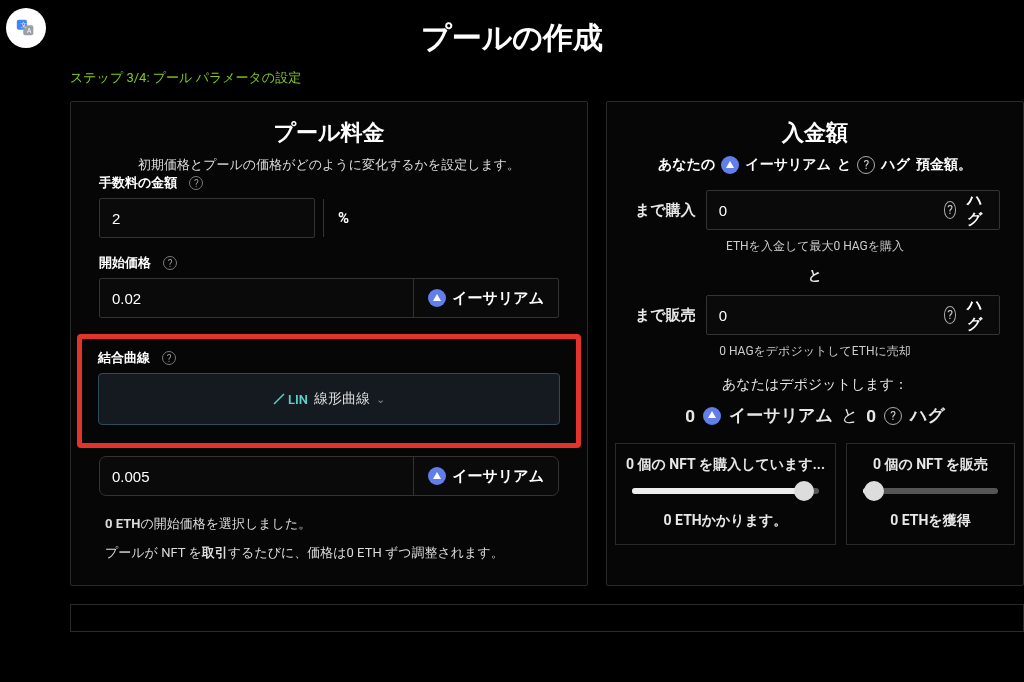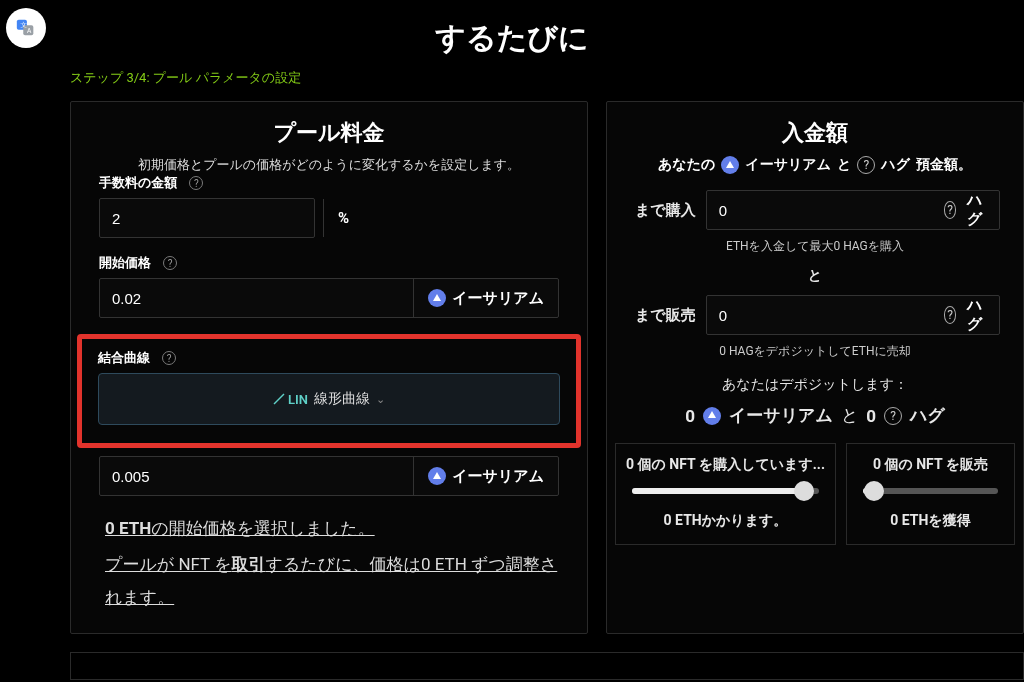--- a/index.html
+++ b/index.html
@@ -171,25 +171,24 @@
   .lin-badge {
     color: #5fd0c7;
     display: inline-flex;
     align-items: center;
     gap: 3px;
     font-weight: 600;
     font-size: 13px;
   }
   .chevron { font-size: 11px; color: #888; }
   .note {
-    font-size: 17px;
+    font-size: 13px;
     color: #ddd;
     margin: 4px 0 0 6px;
     line-height: 1.9;
-    text-decoration: underline;
   }
   .note b { font-weight: 700; }
 
   
   .deposit-line {
     font-size: 14px;
     color: #fff;
     font-weight: 700;
     display: flex;
     align-items: center;
@@ -291,21 +290,21 @@
 <div class="badge-icon">
   <svg viewBox="0 0 24 24">
       <rect x="2" y="3" width="11" height="11" rx="2" fill="#4285F4"></rect>
       <rect x="9" y="9" width="11" height="11" rx="2" fill="#9aa0a6"></rect>
       <text x="6" y="11" font-size="7" fill="#fff" font-family="Arial">文</text>
       <text x="13" y="17" font-size="7" fill="#fff" font-family="Arial">A</text>
     </svg>
 </div>
 
 <div class="page">
-  <div class="title">するたびに</div>
+  <div class="title">プールの作成</div>
   <div class="step">ステップ 3/4: プール パラメータの設定</div>
 
   <div class="columns">
 
     <div class="panel left">
       <div class="panel-title">プール料金</div>
       <div class="panel-sub">初期価格とプールの価格がどのように変化するかを設定します。</div>
 
       <div class="label-row">
         <span>手数料の金額</span>
@@ -338,21 +337,21 @@
             <svg width="12" height="12" viewBox="0 0 12 12">
                 <path d="M1 11 L11 1" stroke="#5fd0c7" stroke-width="1.5"></path>
               </svg>
             <span>LIN</span>
           </span>
           <span>線形曲線</span>
           <span class="chevron">⌄</span>
         </div>
       </div>
 
-      <div class="input-group" style="margin-top:-4px;">
+      <div class="input-group" style="margin-top:-4px;border-radius:7px;">
         <input value="0.005" style="">
         <div class="input-suffix">
           <span class="eth-icon"></span>
           <span>イーサリアム</span>
         </div>
       </div>
 
       <div class="note">
         <b>0 ETH</b><span>の開始価格を選択しました。</span>
       </div>

